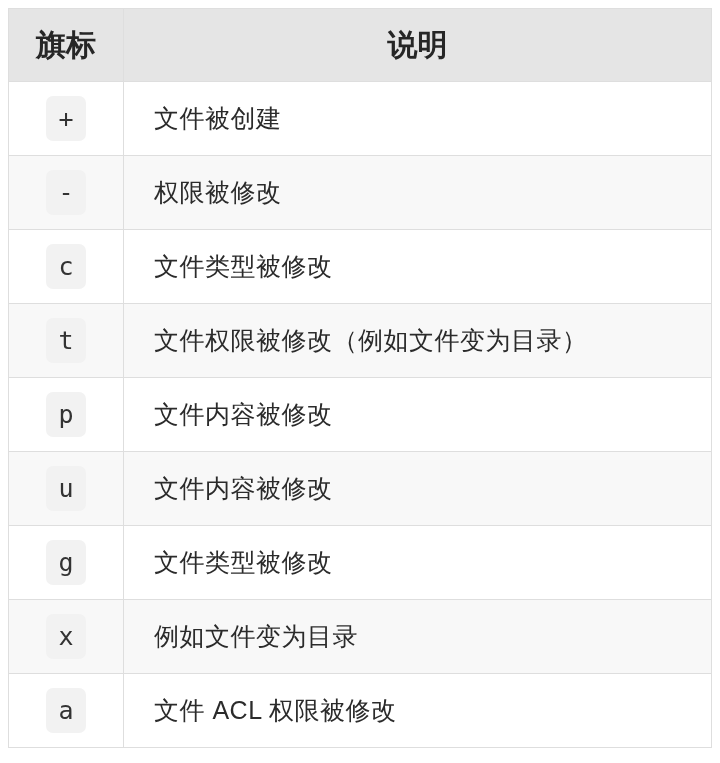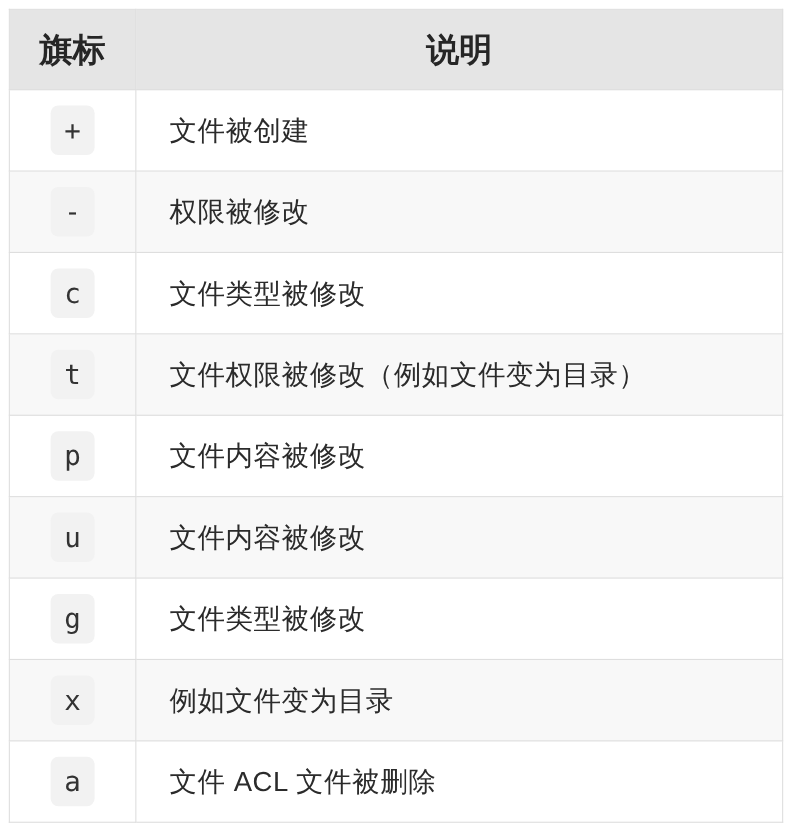--- a/index.html
+++ b/index.html
@@ -137,17 +137,17 @@
     <td class="flag-cell">
       <span class="flag-chip">x</span>
     </td>
     <td class="description-cell">例如文件变为目录</td>
   </tr>
 
   <tr>
     <td class="flag-cell">
       <span class="flag-chip">a</span>
     </td>
-    <td class="description-cell">文件 ACL 文件被删除</td>
+    <td class="description-cell">文件 ACL 权限被修改</td>
   </tr>
 </tbody>
   </table>
 </div>
 
 </body></html>

